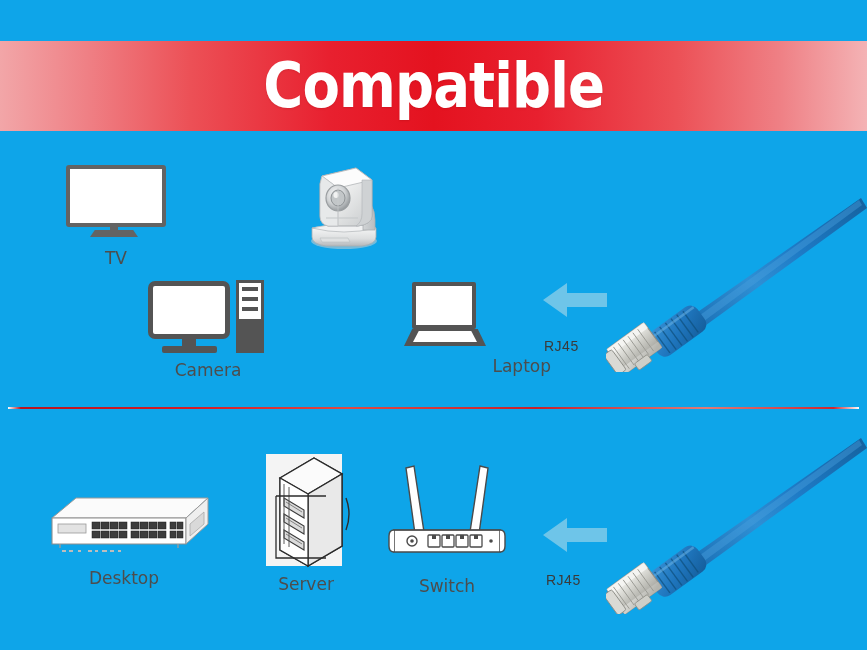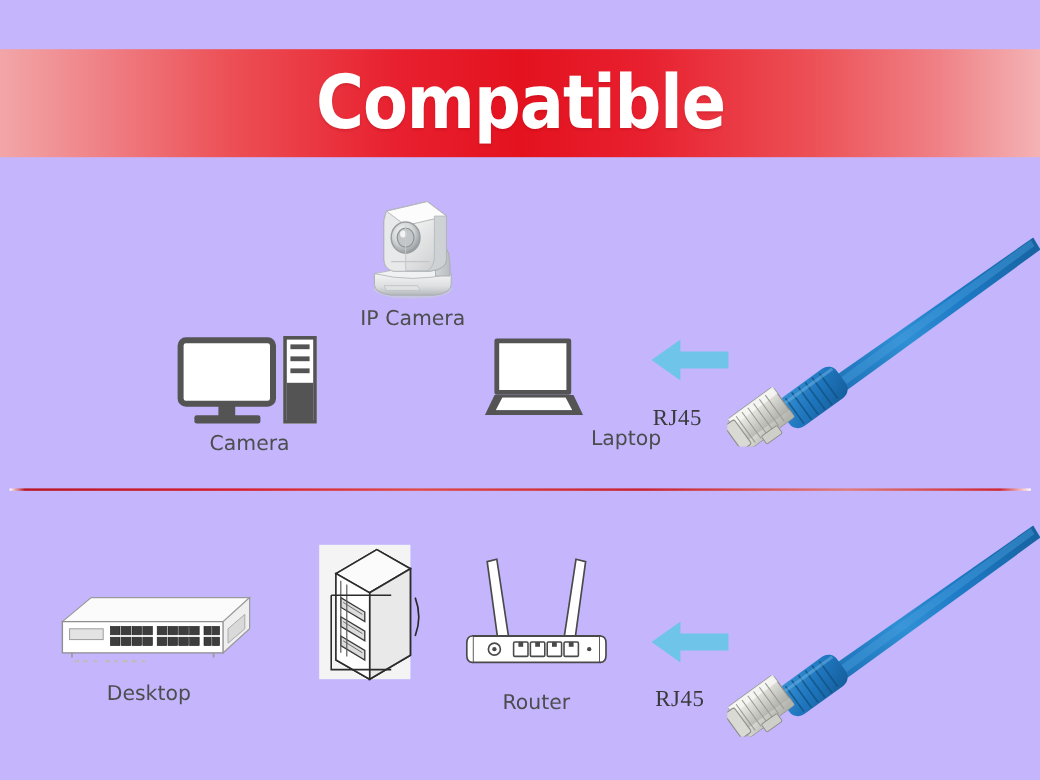--- a/index.html
+++ b/index.html
@@ -14,21 +14,21 @@
     overflow: hidden;
     font-family: "Liberation Sans", sans-serif;
     -webkit-font-smoothing: antialiased;
   }
 
   #page {
     position: absolute;
     left: 0; top: 0;
     width: 867px;
     height: 650px;
-    background: #c4b5fd;
+    background: #0ea5e9;
   }
 
   
   .banner {
     position: absolute;
     left: 0;
     top: 41px;
     width: 867px;
     height: 90px;
     background: linear-gradient(90deg,
@@ -188,22 +188,22 @@
   #node-router .node-label { top: 118px; }
 
   
   .arrow { position: absolute; }
   #arrow-top { left: 541px; top: 279px; }
   #arrow-bottom { left: 541px; top: 514px; }
 
   
   .rj45-label {
     position: absolute;
-    font-family: Liberation Serif, serif;
-    font-size: 19px;
+    font-family: Liberation Sans, sans-serif;
+    font-size: 14px;
     color: #3a3a3a;
     letter-spacing: 0.5px;
     white-space: nowrap;
   }
   #rj45-top { left: 544px; top: 338px; }
   #rj45-bottom { left: 546px; top: 572px; }
 
   
   .cable { position: absolute; }
   #cable-top { left: 606px; top: 196px; }
@@ -211,20 +211,28 @@
 </style>
 </head>
 <body>
 
 <div id="page">
 
   <div class="banner">
     <div class="banner-title">Compatible</div>
   </div>
 
+  <div class="node" id="node-tv">
+    <div>
+      <div class="tv-screen"></div>
+      <div class="tv-neck"></div>
+      <div class="tv-base"></div>
+    </div>
+    <div class="node-label">TV</div>
+  </div>
 
   <div class="node" id="node-ipcam">
     <div class="cam-wrap">
       <svg width="96" height="96" viewBox="0 0 96 96">
         <defs>
           <linearGradient id="camBody" x1="0" y1="0" x2="1" y2="1">
             <stop offset="0%" stop-color="#fdfdfd"></stop>
             <stop offset="45%" stop-color="#eceded"></stop>
             <stop offset="100%" stop-color="#c6c9cb"></stop>
           </linearGradient>
@@ -260,21 +268,20 @@
         <path d="M66 22 L76 22 L76 58 Q76 66 62 68 L60 68 Q66 64 66 56 Z" fill="#cfd2d4" stroke="#aeb2b5" stroke-width="0.6"></path>
 
         <ellipse cx="42" cy="40" rx="12" ry="13" fill="url(#camLens)" stroke="#9a9ea1" stroke-width="1.2"></ellipse>
         <ellipse cx="42" cy="40" rx="7" ry="8" fill="#c2c6c8" stroke="#8d9295" stroke-width="1"></ellipse>
         <ellipse cx="40" cy="37" rx="2.6" ry="3" fill="#f2f3f3"></ellipse>
 
         <path d="M30 60 L62 60" stroke="#c3c7c9" stroke-width="1" fill="none"></path>
         <path d="M42 30 L42 68" stroke="#c9cccf" stroke-width="0.7" fill="none"></path>
       </svg>
     </div>
-    <div class="node-label">IP Camera</div>
   </div>
 
   <div class="node" id="node-desktop">
     <div>
       <div class="dt-monitor"></div>
       <div class="dt-neck"></div>
       <div class="dt-base"></div>
       <div class="dt-tower">
         <div class="dt-bay b1"></div>
         <div class="dt-bay b2"></div>
@@ -451,20 +458,21 @@
           <path d="M26 32 L26 92"></path>
           <path d="M31 35 L31 95"></path>
         </g>
 
         <path d="M18 44 L18 106 L68 106" stroke="#2b2b2b" stroke-width="1.3" fill="none"></path>
         <path d="M18 44 L68 44" stroke="#2b2b2b" stroke-width="1.3" fill="none"></path>
 
         <path d="M88 46 Q94 62 88 78" stroke="#2b2b2b" stroke-width="1.4" fill="none"></path>
       </svg>
     </div>
+    <div class="node-label">Server</div>
   </div>
 
   <div class="node" id="node-router">
     <div>
       <svg width="118" height="112" viewBox="0 0 118 112">
 
         <path d="M18 10 L26 8 L36 74 L27 76 Z" fill="#ffffff" stroke="#4a4a4a" stroke-width="1.4"></path>
 
         <path d="M92 8 L100 10 L91 76 L82 74 Z" fill="#ffffff" stroke="#4a4a4a" stroke-width="1.4"></path>
 
@@ -486,21 +494,21 @@
         <g fill="#4a4a4a">
           <rect x="44" y="77" width="4" height="4"></rect>
           <rect x="58" y="77" width="4" height="4"></rect>
           <rect x="72" y="77" width="4" height="4"></rect>
           <rect x="86" y="77" width="4" height="4"></rect>
         </g>
 
         <circle cx="103" cy="83" r="1.8" fill="#4a4a4a"></circle>
       </svg>
     </div>
-    <div class="node-label">Router</div>
+    <div class="node-label">Switch</div>
   </div>
 
   <div class="arrow" id="arrow-bottom">
     <svg width="68" height="42" viewBox="0 0 68 42">
       <path d="M2 21 L26 4 L26 14 L66 14 L66 28 L26 28 L26 38 Z" fill="#6ec5e9"></path>
     </svg>
   </div>
 
   <div class="rj45-label" id="rj45-bottom">RJ45</div>
 

